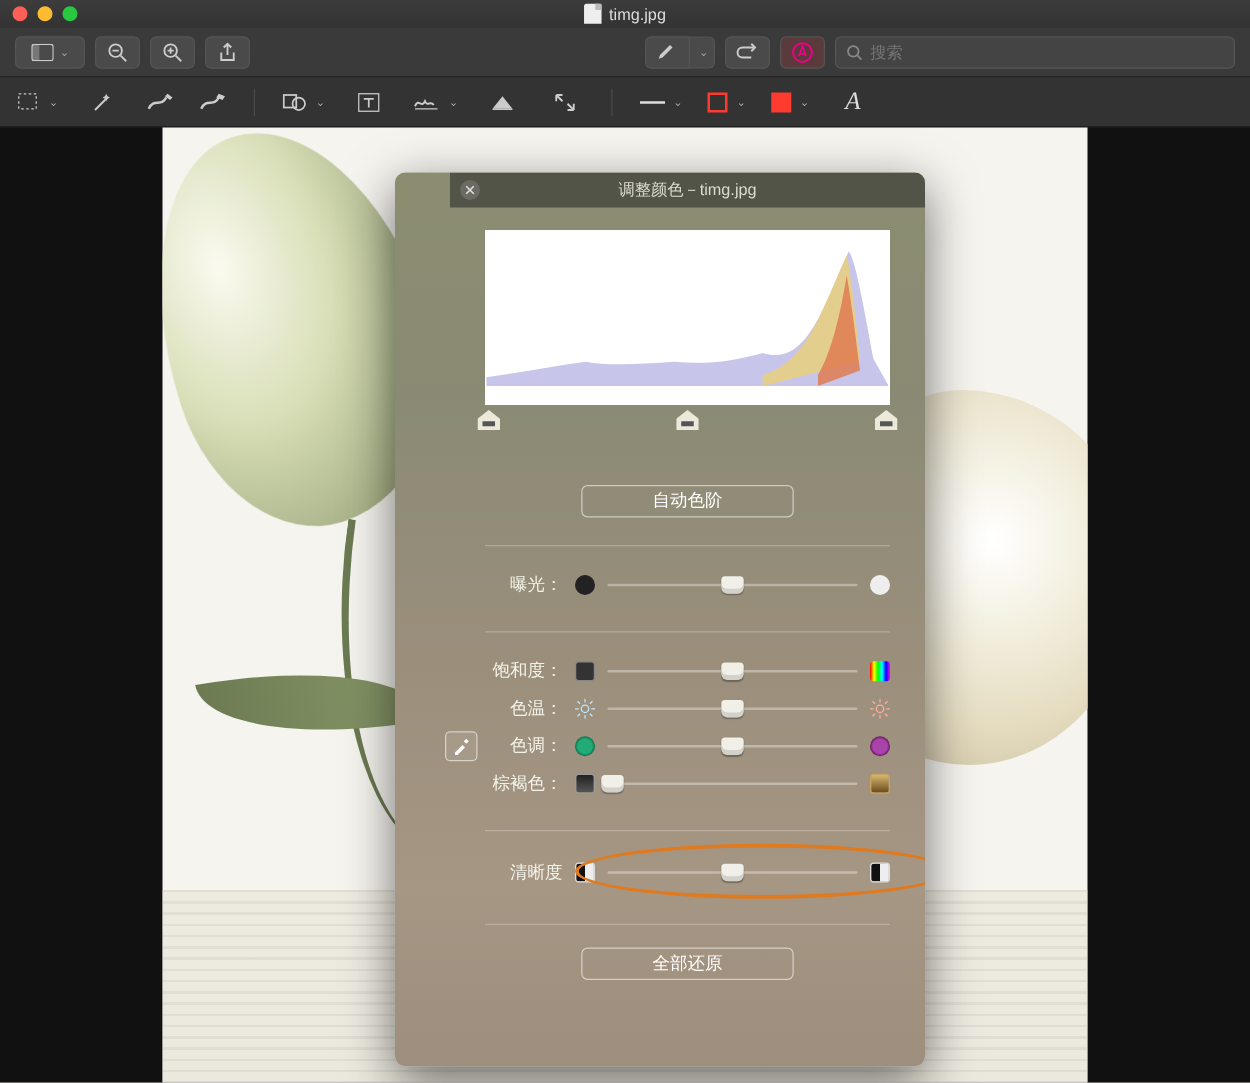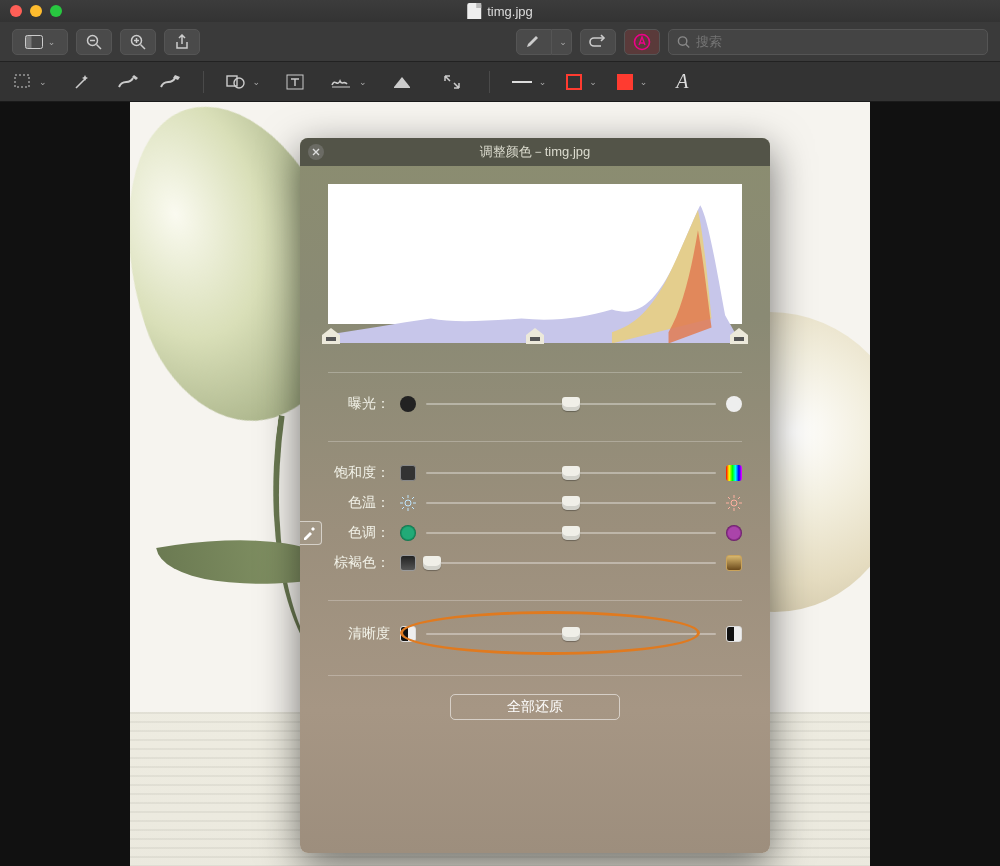--- a/index.html
+++ b/index.html
@@ -42,21 +42,21 @@
   .canvas { position:absolute; top:102px; left:0; right:0; bottom:0; background:#111; display:flex; justify-content:center; }
   .doc { width:740px; height:780px; background:#f6f4ef; position:relative; overflow:hidden;}
   .bud{left:50px;top:40px;width:210px;height:320px;background:radial-gradient(ellipse at 30% 30%,#fafaf0 0%,#d9dfb8 40%,#a8b288 75%,#7a865a 100%);border-radius:50% 50% 55% 45% / 60% 55% 45% 40%;transform:rotate(-18deg);filter:blur(.3px);}
   .stem{position:absolute;left:130px;top:320px;width:120px;height:260px;border-left:6px solid #6b7a52;border-radius:0 0 0 100%;transform:rotate(8deg);}
   .leaf{position:absolute;left:30px;top:430px;width:180px;height:60px;background:linear-gradient(90deg,#6b7a52,#8a9a6a);border-radius:0 100% 0 100%;transform:rotate(-10deg);}
   .rose{position:absolute;right:-40px;top:210px;width:260px;height:300px;background:radial-gradient(circle at 55% 40%,#fff 0%,#f2eedd 35%,#e5dcc0 65%,#c8bd9f 100%);border-radius:46% 54% 52% 48% / 55% 48% 52% 45%;filter:blur(.4px);}
   .reflection{position:absolute;left:0;right:0;bottom:0;height:170px;background:linear-gradient(#eceade,#e9e7db);opacity:.85;}
   .ripple{position:absolute;left:0;right:0;bottom:0;height:170px;background:repeating-linear-gradient(180deg,rgba(120,120,110,.10) 0 2px,transparent 2px 9px);}
 
   
-  .panel{position:absolute;left:300px;top:138px;width:470px;height:715px;border-radius:8px;overflow:hidden;box-shadow:0 12px 40px rgba(0,0,0,.55);background:linear-gradient(180deg,#8b8d70 0%,#8a8a74 25%,#9b8f7c 55%,#a69684 80%,#9d8e7d 100%);color:#fff;}
+  .panel{position:absolute;left:316px;top:138px;width:424px;height:715px;border-radius:8px;overflow:hidden;box-shadow:0 12px 40px rgba(0,0,0,.55);background:linear-gradient(180deg,#8b8d70 0%,#8a8a74 25%,#9b8f7c 55%,#a69684 80%,#9d8e7d 100%);color:#fff;padding-left:44px;}
   .panel-titlebar{height:28px;background:rgba(60,60,56,.7);display:flex;align-items:center;position:relative;}
   .panel-close{width:16px;height:16px;border-radius:50%;background:#6b6b64;margin-left:8px;display:flex;align-items:center;justify-content:center;font-size:10px;color:#ddd;}
   .panel-title{position:absolute;left:50%;transform:translateX(-50%);font-size:13px;color:#dcdccf;}
   .panel-body{padding:18px 28px 14px;}
   .hist{position:relative;height:140px;background:#ffffff;border:1px solid rgba(255,255,255,.5);}
   .hist svg{position:absolute;inset:0;}
   .hist-handles{position:relative;height:22px;margin-top:4px;}
   .hh{position:absolute;top:0;width:18px;height:16px;}
   .hh svg{display:block;}
   .autobtn{display:block;margin:38px auto 0;width:170px;height:26px;border:1px solid rgba(255,255,255,.55);border-radius:5px;background:transparent;color:#fff;font-size:14px;}
@@ -289,20 +289,21 @@
           </svg>
         </div>
       <div class="hh" style="right:-6px">
           <svg width="18" height="16" viewBox="0 0 18 16">
             <path d="M9 0l9 7v9H0V7z" fill="#ece9da"></path>
             <rect x="4" y="9" width="10" height="4" fill="#555"></rect>
           </svg>
         </div>
     </div>
 
+    <button class="autobtn">自动色阶</button>
 
     <div class="divider"></div>
 
     <div class="row">
       <span class="lab">曝光：</span>
       <span class="chip c-aperture"></span>
       <div class="track">
           <span class="tick" style="left:50%"></span>
           <div class="thumb" style="left:50%"></div>
         </div>

